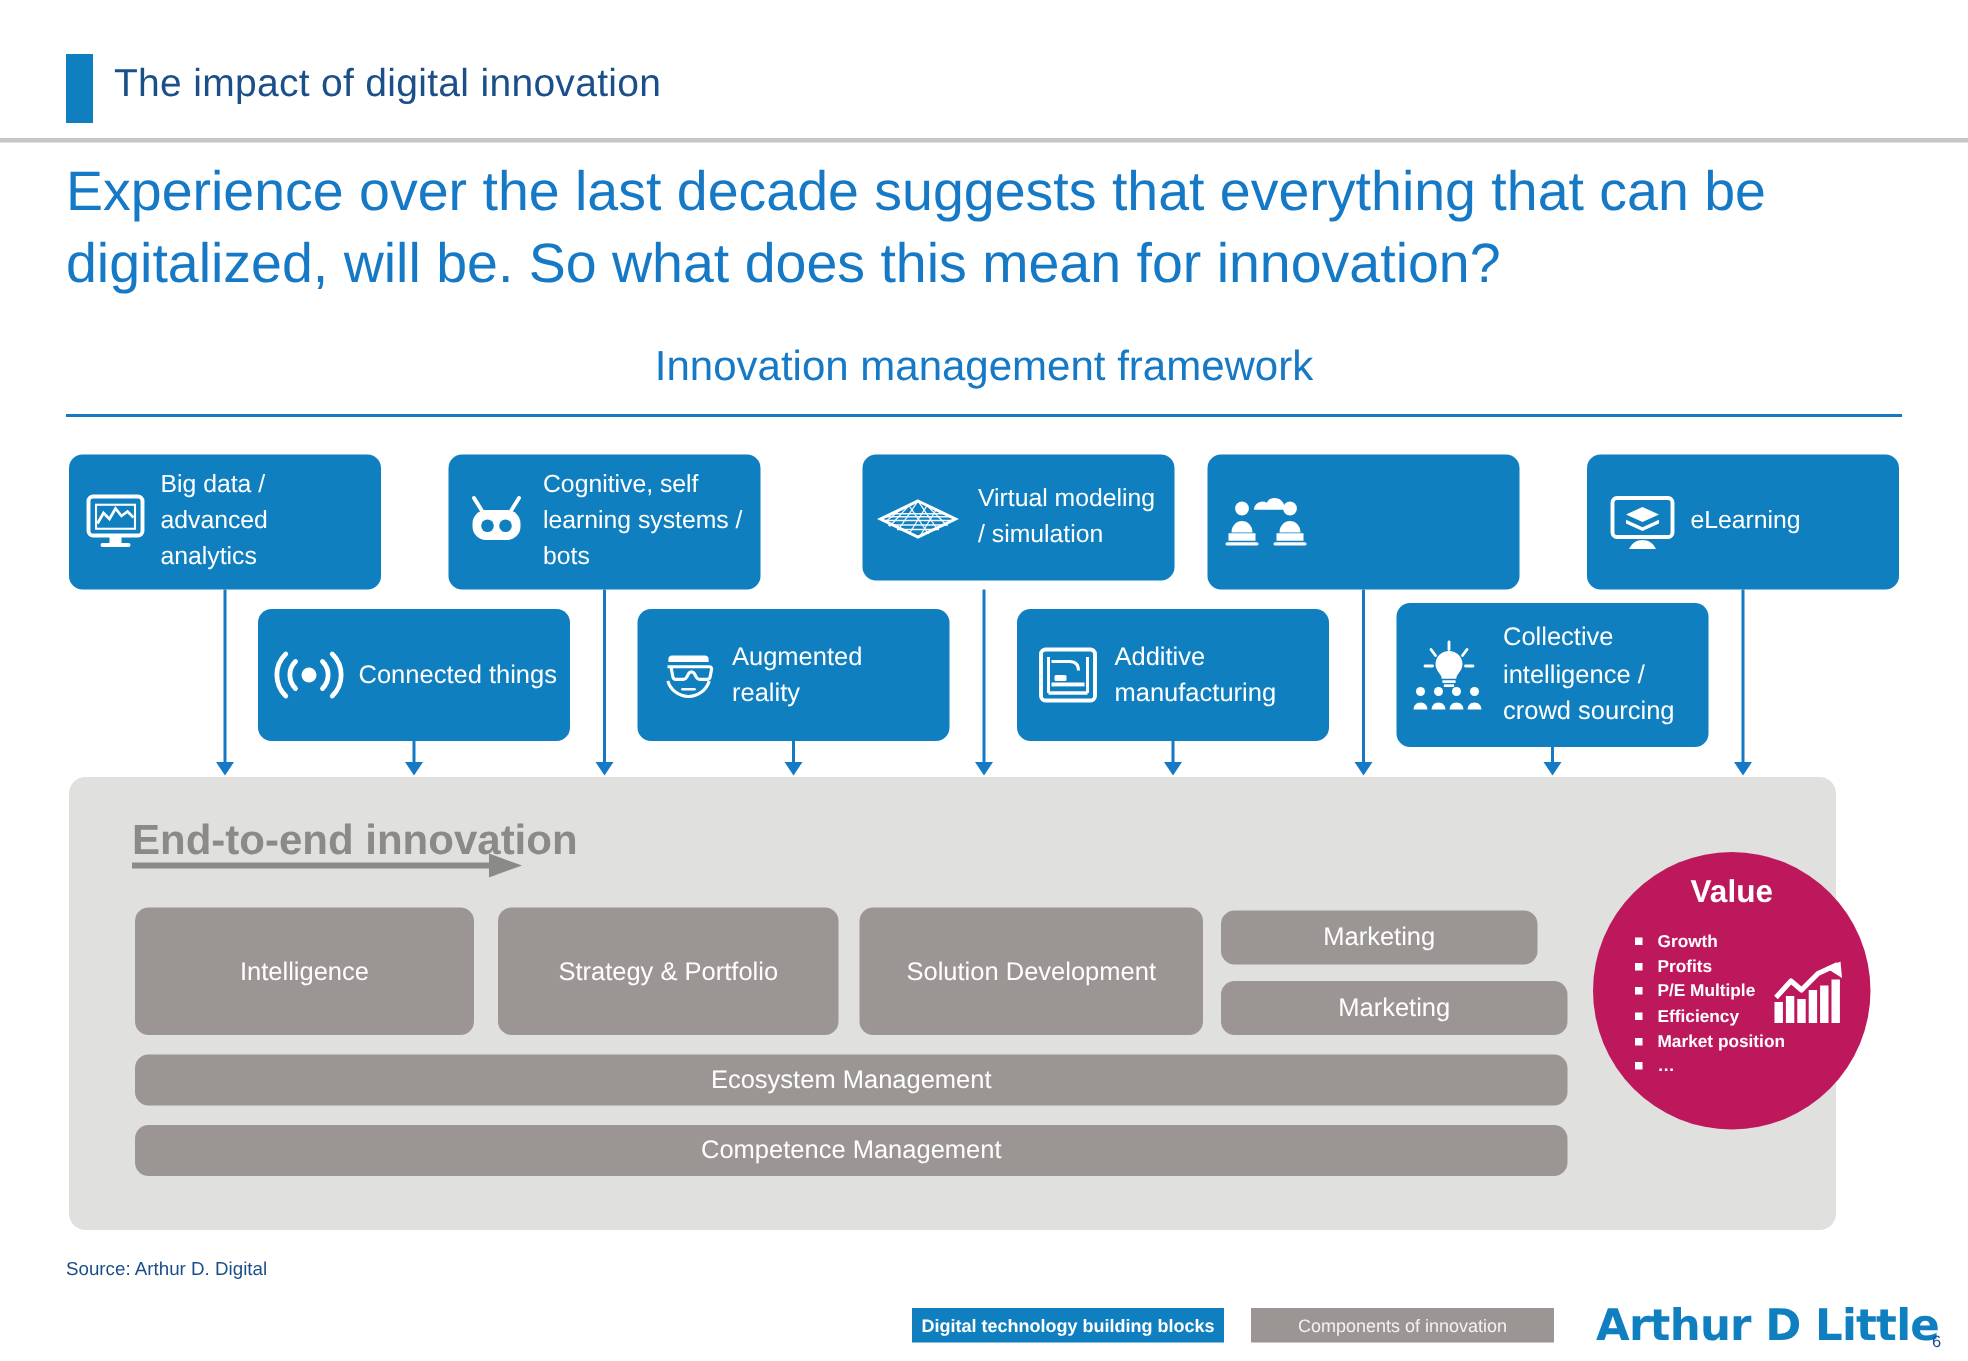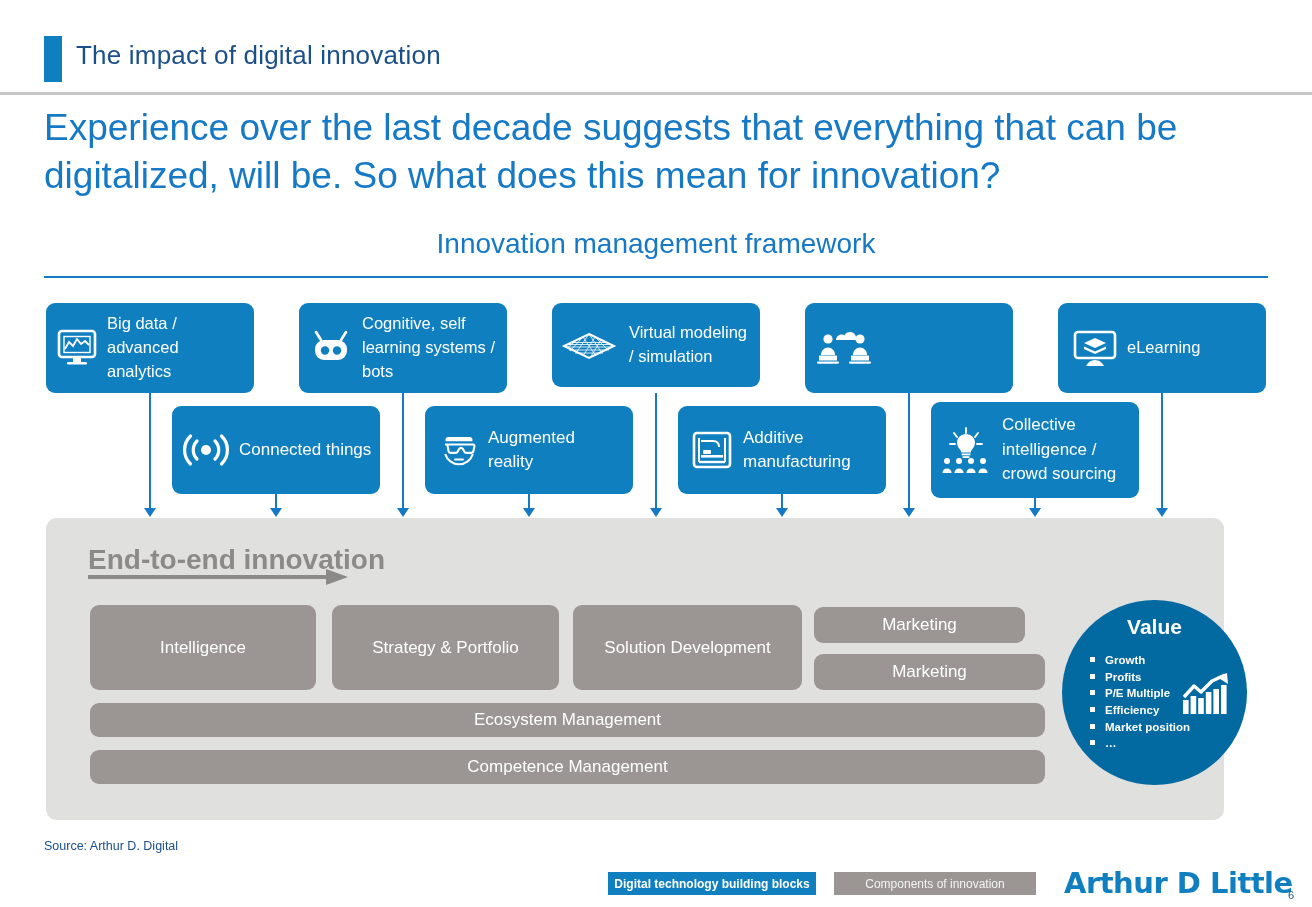--- a/index.html
+++ b/index.html
@@ -41,22 +41,22 @@
   .e2e-arrow .bar{position:absolute;left:0;top:2px;width:240px;height:4px;background:#8c8a87;}
   .e2e-arrow .tip{position:absolute;left:238px;top:-4px;width:0;height:0;
                   border-top:8px solid transparent;border-bottom:8px solid transparent;
                   border-left:22px solid #8c8a87;}
 
   .gbox{position:absolute;background:#9b9693;border-radius:9px;color:#fff;
         display:flex;align-items:center;justify-content:center;text-align:center;
         font-size:17px;box-sizing:border-box;}
 
   
-  .value{position:absolute;left:1062px;top:600px;width:185px;height:185px;border-radius:50%;
-         background:#0369a1;color:#fff;}
+  .value{position:absolute;left:1062px;top:568px;width:185px;height:185px;border-radius:50%;
+         background:#be185d;color:#fff;}
   .value h4{margin:0;position:absolute;top:15px;width:100%;text-align:center;
             font-size:21px;font-weight:bold;}
   .value ul{list-style:none;margin:0;padding:0;position:absolute;top:52px;left:28px;}
   .value li{font-size:11.5px;font-weight:bold;line-height:1.45;position:relative;padding-left:15px;}
   .value li:before{content:"";position:absolute;left:0;top:5px;width:5px;height:5px;background:#fff;}
   .value .spark{position:absolute;right:14px;top:72px;}
 
   
   .source{position:absolute;left:44px;top:839px;font-size:12.5px;color:#1b4f8a;}
   .legend-label{position:absolute;left:540px;top:876px;font-size:12.5px;font-weight:bold;color:#8b5cf6;margin-top:32px;}
@@ -101,21 +101,21 @@
       <svg width="44" height="40" viewBox="0 0 44 40">
         <path d="M12 12 L7 4 M32 12 L37 4" stroke="#fff" stroke-width="2.6" fill="none" stroke-linecap="round"></path>
         <rect x="6" y="12" width="32" height="20" rx="9" fill="#fff"></rect>
         <circle cx="16" cy="22.5" r="4.2" fill="#0f7fc0"></circle>
         <circle cx="28" cy="22.5" r="4.2" fill="#0f7fc0"></circle>
       </svg>
     </span>
     <span class="lbl">Cognitive, self learning systems / bots</span>
   </div>
 
-  <div class="blk" style="left:552px;top:303px;width:208px;height:84px;padding:0 8px 0 6px;justify-content:space-between;">
+  <div class="blk" style="left:575px;top:303px;width:208px;height:84px;padding:0 8px 0 6px;justify-content:space-between;">
     <span class="ico">
       <svg width="62" height="40" viewBox="0 0 62 40">
         <polygon points="31,9 56,21 31,33 6,21" fill="none" stroke="#fff" stroke-width="2"></polygon>
         <g stroke="#fff" stroke-width="0.85" opacity="0.95">
           <line x1="13" y1="17.5" x2="49" y2="17.5"></line>
           <line x1="9" y1="19.5" x2="53" y2="19.5"></line>
           <line x1="7" y1="22" x2="55" y2="22"></line>
           <line x1="11" y1="25" x2="51" y2="25"></line>
           <line x1="17" y1="28" x2="45" y2="28"></line>
           <line x1="31" y1="9" x2="18" y2="28"></line>

